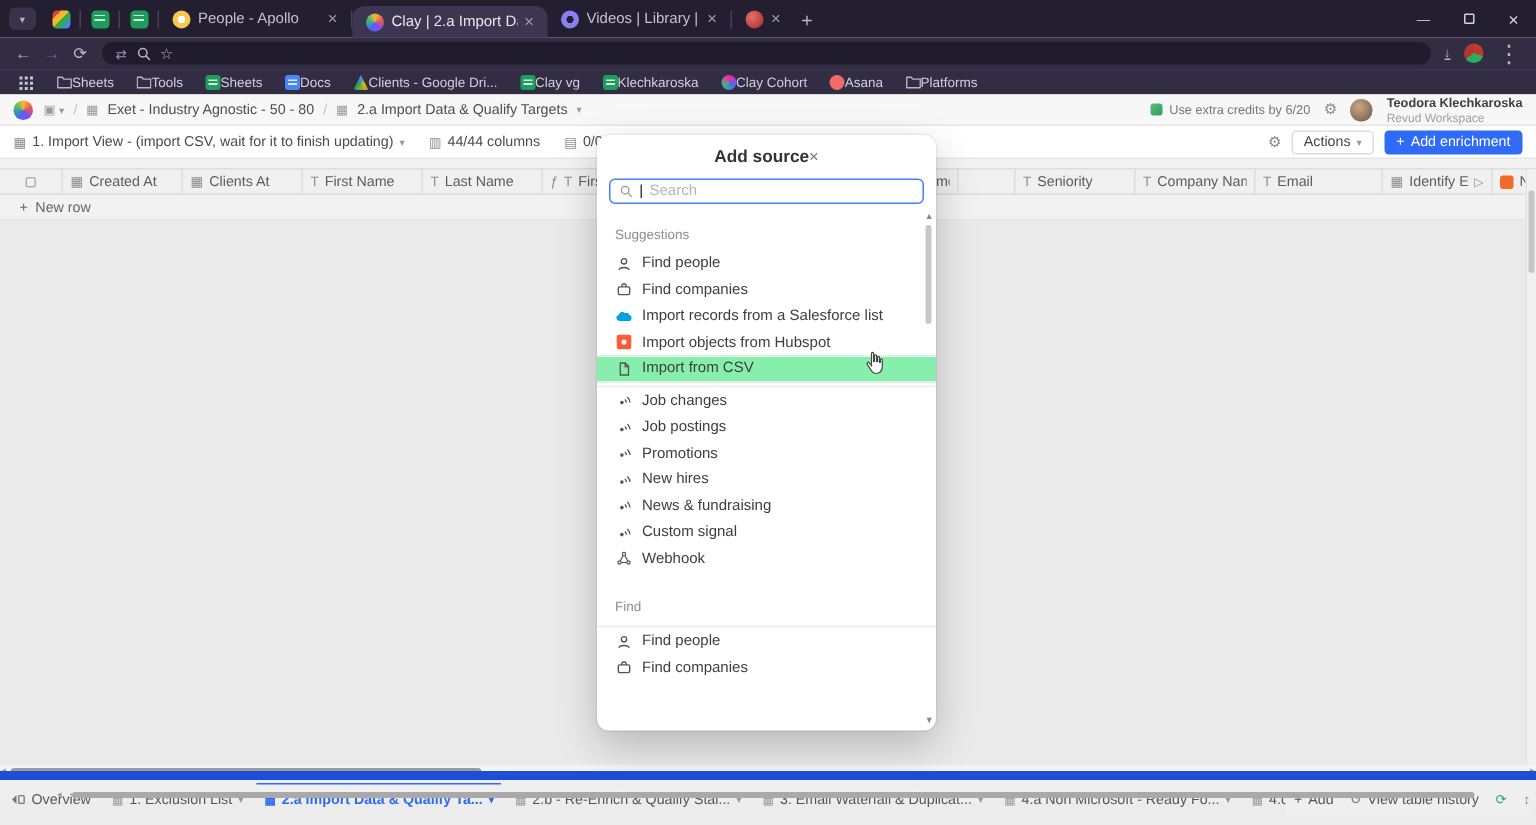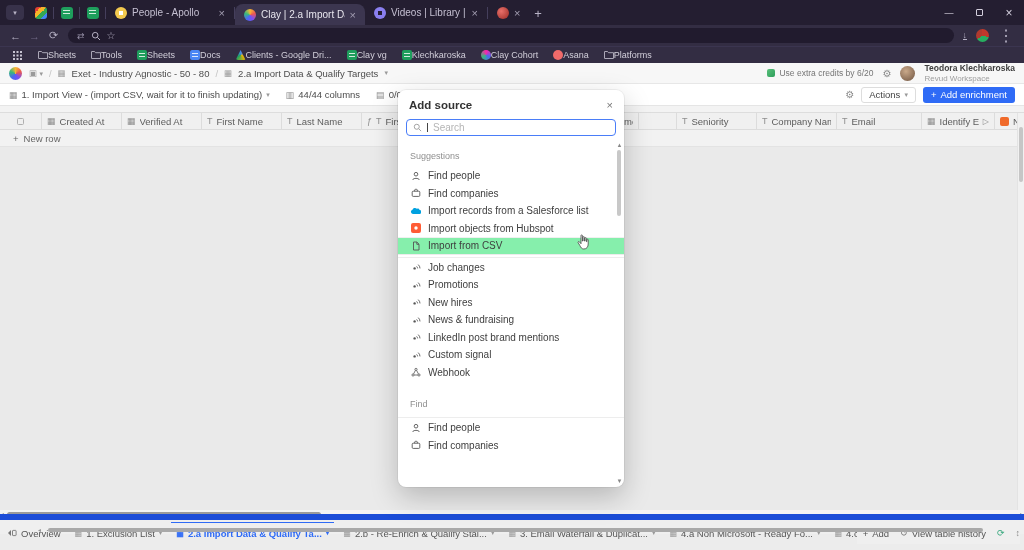--- a/index.html
+++ b/index.html
@@ -94,21 +94,21 @@
   .foot-r{position:absolute;right:4px;top:2px;height:22px;display:flex;align-items:center;gap:11px;font-size:9.5px;color:#555;background:#efefef;padding-left:6px;white-space:nowrap}
   .histic{font-size:9px;color:#777}
   .refic{font-size:9px;color:#35a77c}
   .resic{font-size:9px;color:#8a8a8a}
   .fscroll{position:absolute;bottom:2px;left:48px;width:935px;height:4px}
   .fthumb{position:absolute;left:0;right:0;height:4px;background:#a9a9a9;border-radius:2px}
   .fsl{position:absolute;left:38px;bottom:1px;font-size:6px;color:#999;line-height:6px}
 
   
   .modal{position:absolute;left:398px;top:90px;width:226px;height:397px;background:#fff;border-radius:8px;box-shadow:0 0 0 1px rgba(0,0,0,.05),0 10px 28px rgba(0,0,0,.22);z-index:20;display:flex;flex-direction:column;overflow:hidden}
-  .m-head{display:flex;align-items:center;justify-content:space-between;padding:9px 11px 5px}
+  .m-head{display:flex;align-items:center;justify-content:center;padding:9px 11px 5px}
   .m-title{font-size:11.5px;font-weight:bold;color:#333}
   .m-x{color:#777;font-size:11px}
   .m-search{margin:3px 8px 7px;height:17px;border:1.5px solid #4a7df8;border-radius:4px;display:flex;align-items:center;gap:5px;padding:0 6px;flex:none}
   .m-caret{width:1px;height:9px;background:#444}
   .m-ph{font-size:10px;color:#b5b5b5}
   .m-list{position:relative;flex:1;overflow:hidden}
   .m-sec{font-size:9px;color:#8f8f8f;padding:8px 12px 6px}
   .m-row{height:17.5px;display:flex;align-items:center;gap:7px;padding:0 12px;font-size:10px;color:#3e3e3e}
   .m-row.hov{background:#86efac;border-top:1px solid #f0f0f0;border-bottom:1px solid #ececec}
   .m-hr{border-top:1px solid #ededed;margin:2px 0 1px}
@@ -311,21 +311,21 @@
   <div class="thead">
     <div class="th" style="left:0;width:42px;justify-content:center">
         <span class="cb"></span>
       </div>
     <div class="th" style="left:42px;width:80px">
         <span class="tic">▦</span>
         <span class="lbl">Created At</span>
       </div>
     <div class="th" style="left:122px;width:80px">
         <span class="tic">▦</span>
-        <span class="lbl">Verified At</span>
+        <span class="lbl">Clients At</span>
       </div>
     <div class="th" style="left:202px;width:80px">
         <span class="tic">T</span>
         <span class="lbl">First Name</span>
       </div>
     <div class="th" style="left:282px;width:80px">
         <span class="tic">T</span>
         <span class="lbl">Last Name</span>
       </div>
     <div class="th" style="left:362px;width:80px">
@@ -507,48 +507,48 @@
         </span>
       <span>Job changes</span>
     </div>
     <div class="m-row">
       <span class="mi">
           <svg width="10" height="10" viewBox="0 0 10 10">
             <circle cx="3.6" cy="6.4" r="1.2" fill="#555"></circle>
             <path d="M5.6 4.4a3 3 0 011 2M7.2 2.6A5.3 5.3 0 019 6.4" fill="none" stroke="#555" stroke-width=".9"></path>
           </svg>
         </span>
-      <span>Promotions</span>
+      <span>Job postings</span>
     </div>
     <div class="m-row">
       <span class="mi">
           <svg width="10" height="10" viewBox="0 0 10 10">
             <circle cx="3.6" cy="6.4" r="1.2" fill="#555"></circle>
             <path d="M5.6 4.4a3 3 0 011 2M7.2 2.6A5.3 5.3 0 019 6.4" fill="none" stroke="#555" stroke-width=".9"></path>
           </svg>
         </span>
-      <span>New hires</span>
+      <span>Promotions</span>
     </div>
     <div class="m-row">
       <span class="mi">
           <svg width="10" height="10" viewBox="0 0 10 10">
             <circle cx="3.6" cy="6.4" r="1.2" fill="#555"></circle>
             <path d="M5.6 4.4a3 3 0 011 2M7.2 2.6A5.3 5.3 0 019 6.4" fill="none" stroke="#555" stroke-width=".9"></path>
           </svg>
         </span>
-      <span>News &amp; fundraising</span>
+      <span>New hires</span>
     </div>
     <div class="m-row">
       <span class="mi">
           <svg width="10" height="10" viewBox="0 0 10 10">
             <circle cx="3.6" cy="6.4" r="1.2" fill="#555"></circle>
             <path d="M5.6 4.4a3 3 0 011 2M7.2 2.6A5.3 5.3 0 019 6.4" fill="none" stroke="#555" stroke-width=".9"></path>
           </svg>
         </span>
-      <span>LinkedIn post brand mentions</span>
+      <span>News &amp; fundraising</span>
     </div>
     <div class="m-row">
       <span class="mi">
           <svg width="10" height="10" viewBox="0 0 10 10">
             <circle cx="3.6" cy="6.4" r="1.2" fill="#555"></circle>
             <path d="M5.6 4.4a3 3 0 011 2M7.2 2.6A5.3 5.3 0 019 6.4" fill="none" stroke="#555" stroke-width=".9"></path>
           </svg>
         </span>
       <span>Custom signal</span>
     </div>

